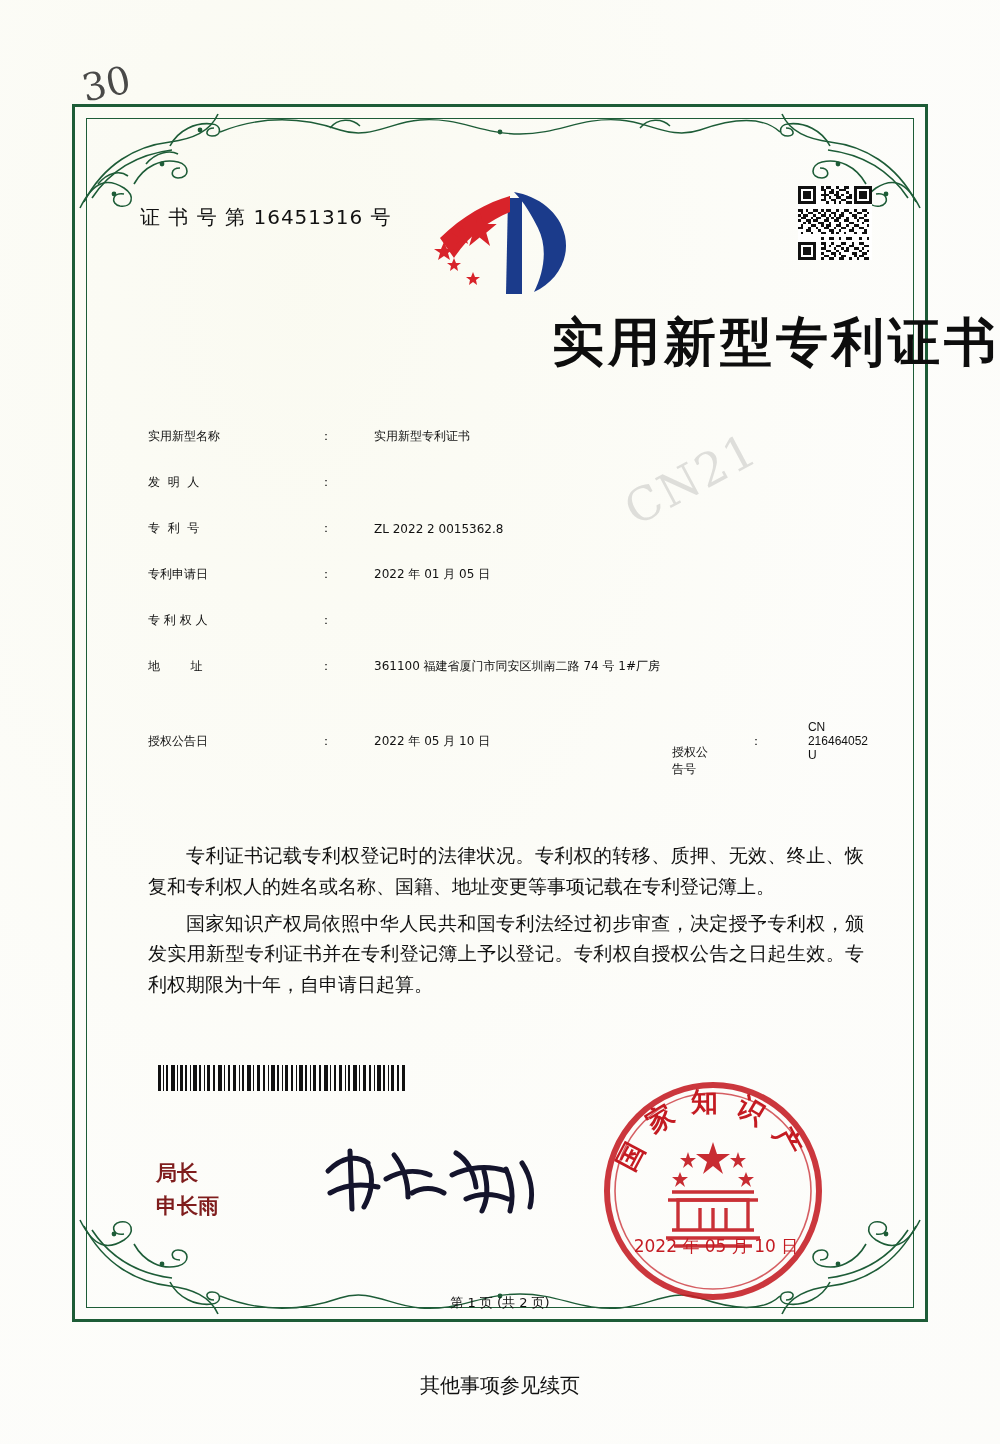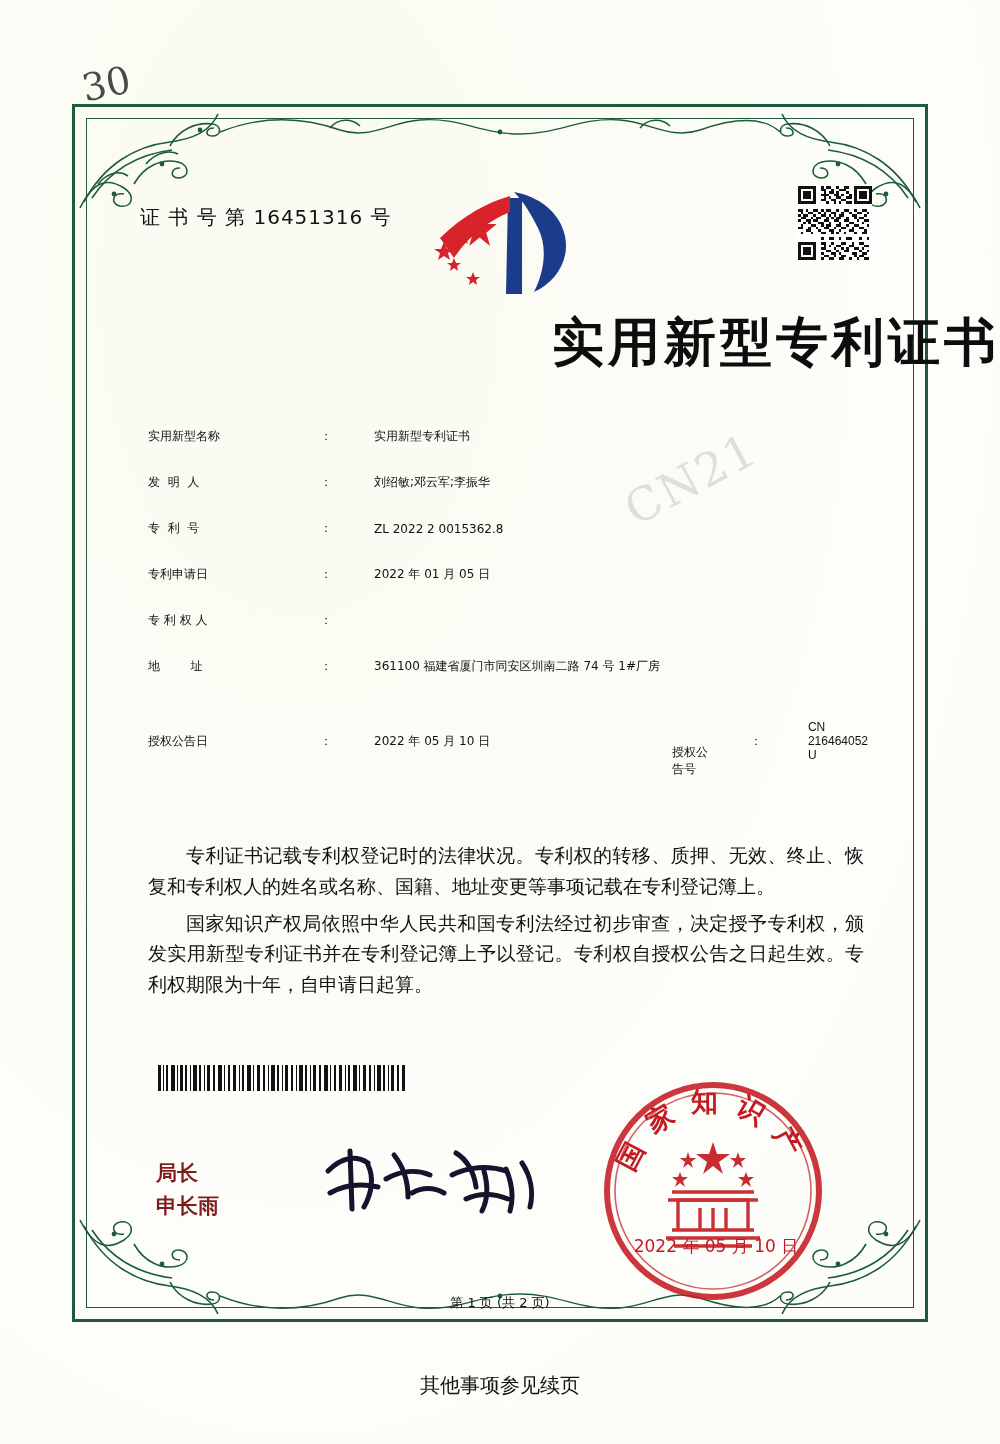--- a/index.html
+++ b/index.html
@@ -538,21 +538,20 @@
 
     <div class="field-row">
       <span class="field-label">实用新型名称</span>
       <span class="field-colon">：</span>
       <span class="field-value">实用新型专利证书</span>
     </div>
 
     <div class="field-row">
       <span class="field-label">发  明  人</span>
       <span class="field-colon">：</span>
-      <span class="field-value">刘绍敏;邓云军;李振华</span>
     </div>
 
     <div class="field-row">
       <span class="field-label">专  利  号</span>
       <span class="field-colon">：</span>
       <span class="field-value">ZL 2022 2 0015362.8</span>
     </div>
 
     <div class="field-row">
       <span class="field-label">专利申请日</span>

